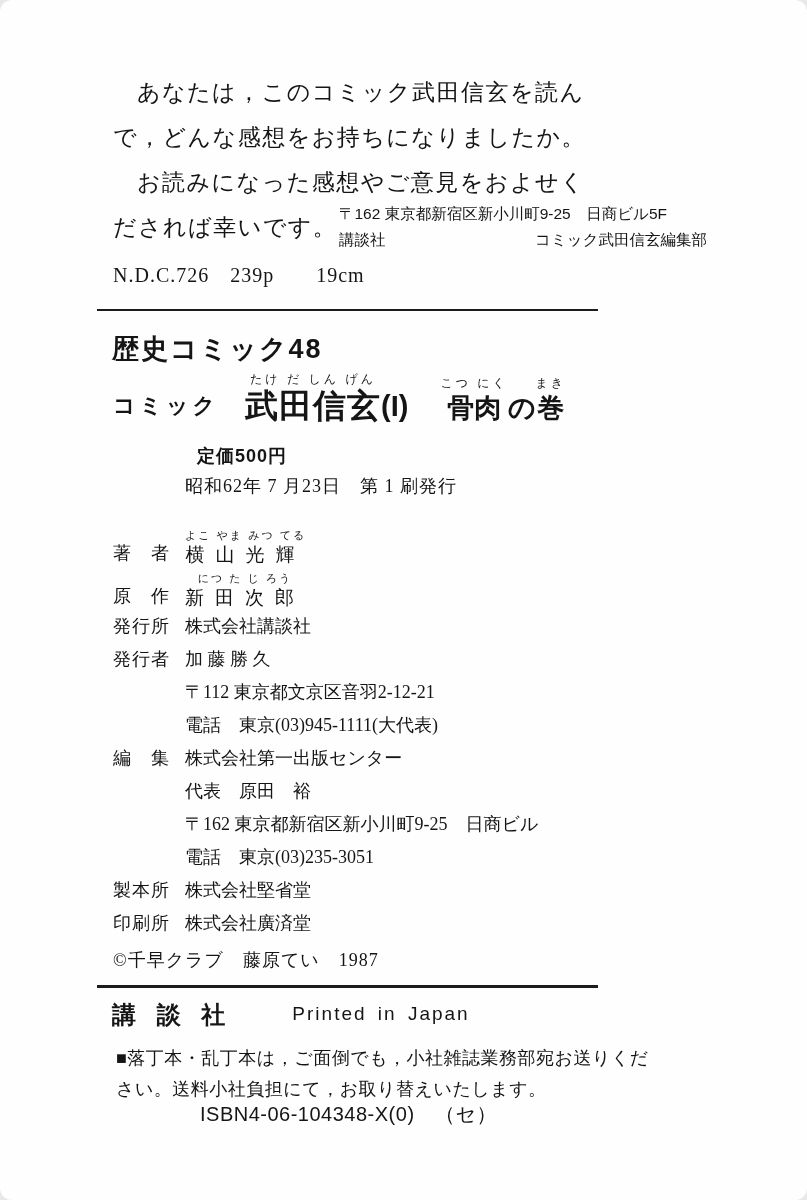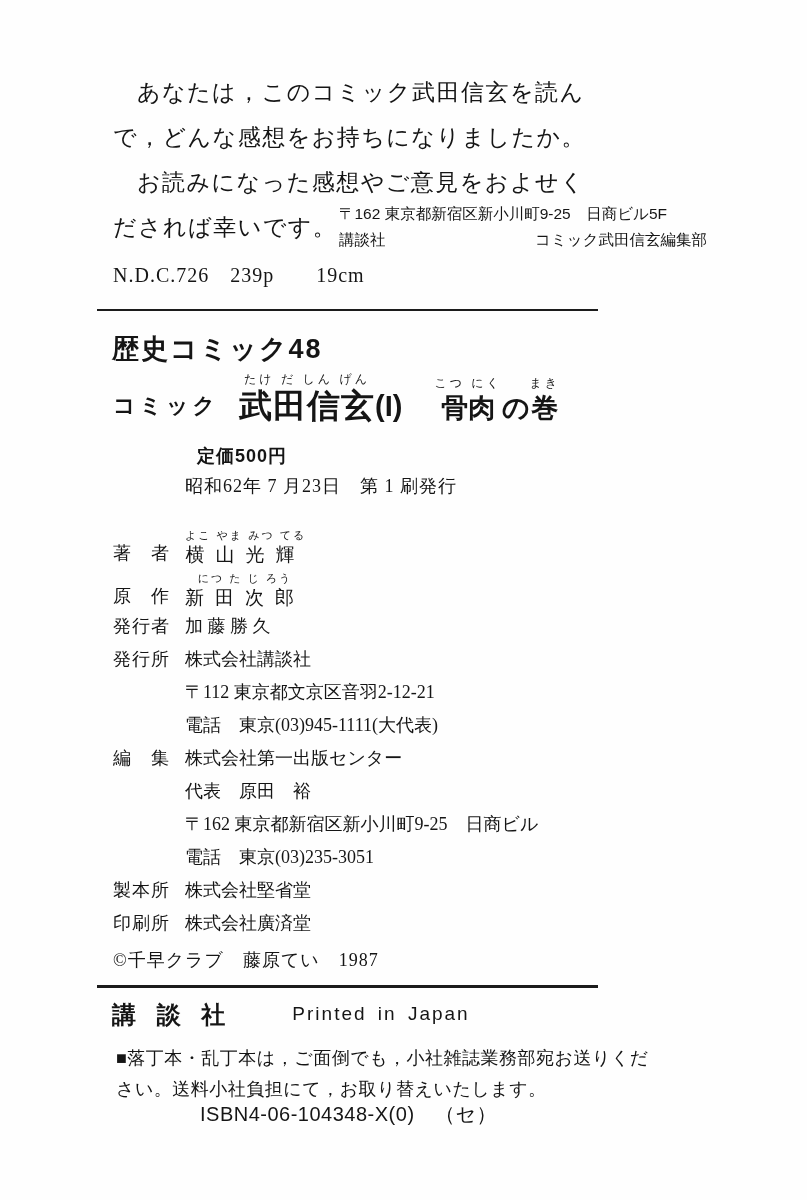--- a/index.html
+++ b/index.html
@@ -1,19 +1,20 @@
 <!DOCTYPE html>
 <html><head>
 <meta charset="utf-8">
 <style>
   html,body { margin:0; padding:0; background:#e8e8e8; }
   .page {
     position:relative; width:807px; height:1200px; margin:0 auto;
     background:#fefefe; color:#151515; overflow:hidden;
     font-family:"Liberation Serif","DejaVu Serif",serif;
+    border-radius:12px;
   }
   .serif { font-family:"Liberation Serif","DejaVu Serif",serif; }
   .gothic { font-family:"Liberation Sans","DejaVu Sans",sans-serif; }
 
   
   .message { position:absolute; left:113px; top:70px; width:540px;
              font-size:23px; line-height:45px; letter-spacing:1.5px; }
   .message .indent { text-indent:24px; }
 
   
@@ -24,21 +25,21 @@
   .ndc { position:absolute; left:113px; top:262px; font-size:20px; letter-spacing:1px; }
 
   .rule-1 { position:absolute; left:97px; top:309px; width:501px; height:2px; background:#1c1c1c; }
   .rule-2 { position:absolute; left:97px; top:985px; width:501px; height:3px; background:#1c1c1c; }
 
   .series { position:absolute; left:112px; top:331px; font-size:27px;
             font-weight:600; letter-spacing:2px; }
 
   
   .title-row { position:absolute; left:113px; top:372px; display:flex; align-items:flex-end; }
-  .title-prefix { font-size:22px; font-weight:600; letter-spacing:4px; margin-right:20px; padding-bottom:4px; }
+  .title-prefix { font-size:22px; font-weight:600; letter-spacing:4px; margin-right:26px; padding-bottom:4px; }
   .ruby-unit { display:inline-flex; flex-direction:column; align-items:center; }
   .furi { font-size:12px; line-height:15px; letter-spacing:3px; white-space:nowrap;
           font-family:"Liberation Sans","DejaVu Sans",sans-serif; font-weight:400; }
   .title-main .base { font-size:33px; line-height:38px; font-weight:700; letter-spacing:1px; }
   .title-suffix { font-size:29px; line-height:37px; font-weight:700; }
   .title-sub { margin-left:32px; }
   .title-sub .base, .title-mid { font-size:27px; line-height:34px; font-weight:700; }
   .title-mid { padding-bottom:0; }
 
   .price { position:absolute; left:185px; top:444px; font-size:18px; font-weight:700; letter-spacing:1px;margin-left:12px; }
@@ -124,26 +125,26 @@
 
     <div class="crow ruby-row">
       <span class="clabel">原　作</span>
       <span class="ruby-unit person-name">
         <span class="furi">につ た じ ろう</span>
         <span class="base">新田次郎</span>
       </span>
     </div>
 
     <div class="crow">
+      <span class="clabel">発行所</span>
+      <span class="cvalue">株式会社講談社</span>
+    </div>
+    <div class="crow">
       <span class="clabel">発行者</span>
       <span class="cvalue">加 藤 勝 久</span>
-    </div>
-    <div class="crow">
-      <span class="clabel">発行所</span>
-      <span class="cvalue">株式会社講談社</span>
     </div>
     <div class="crow">
       <span class="clabel"></span>
       <span class="cvalue">〒112 東京都文京区音羽2-12-21</span>
     </div>
     <div class="crow">
       <span class="clabel"></span>
       <span class="cvalue">電話　東京(03)945-1111(大代表)</span>
     </div>
     <div class="crow">

